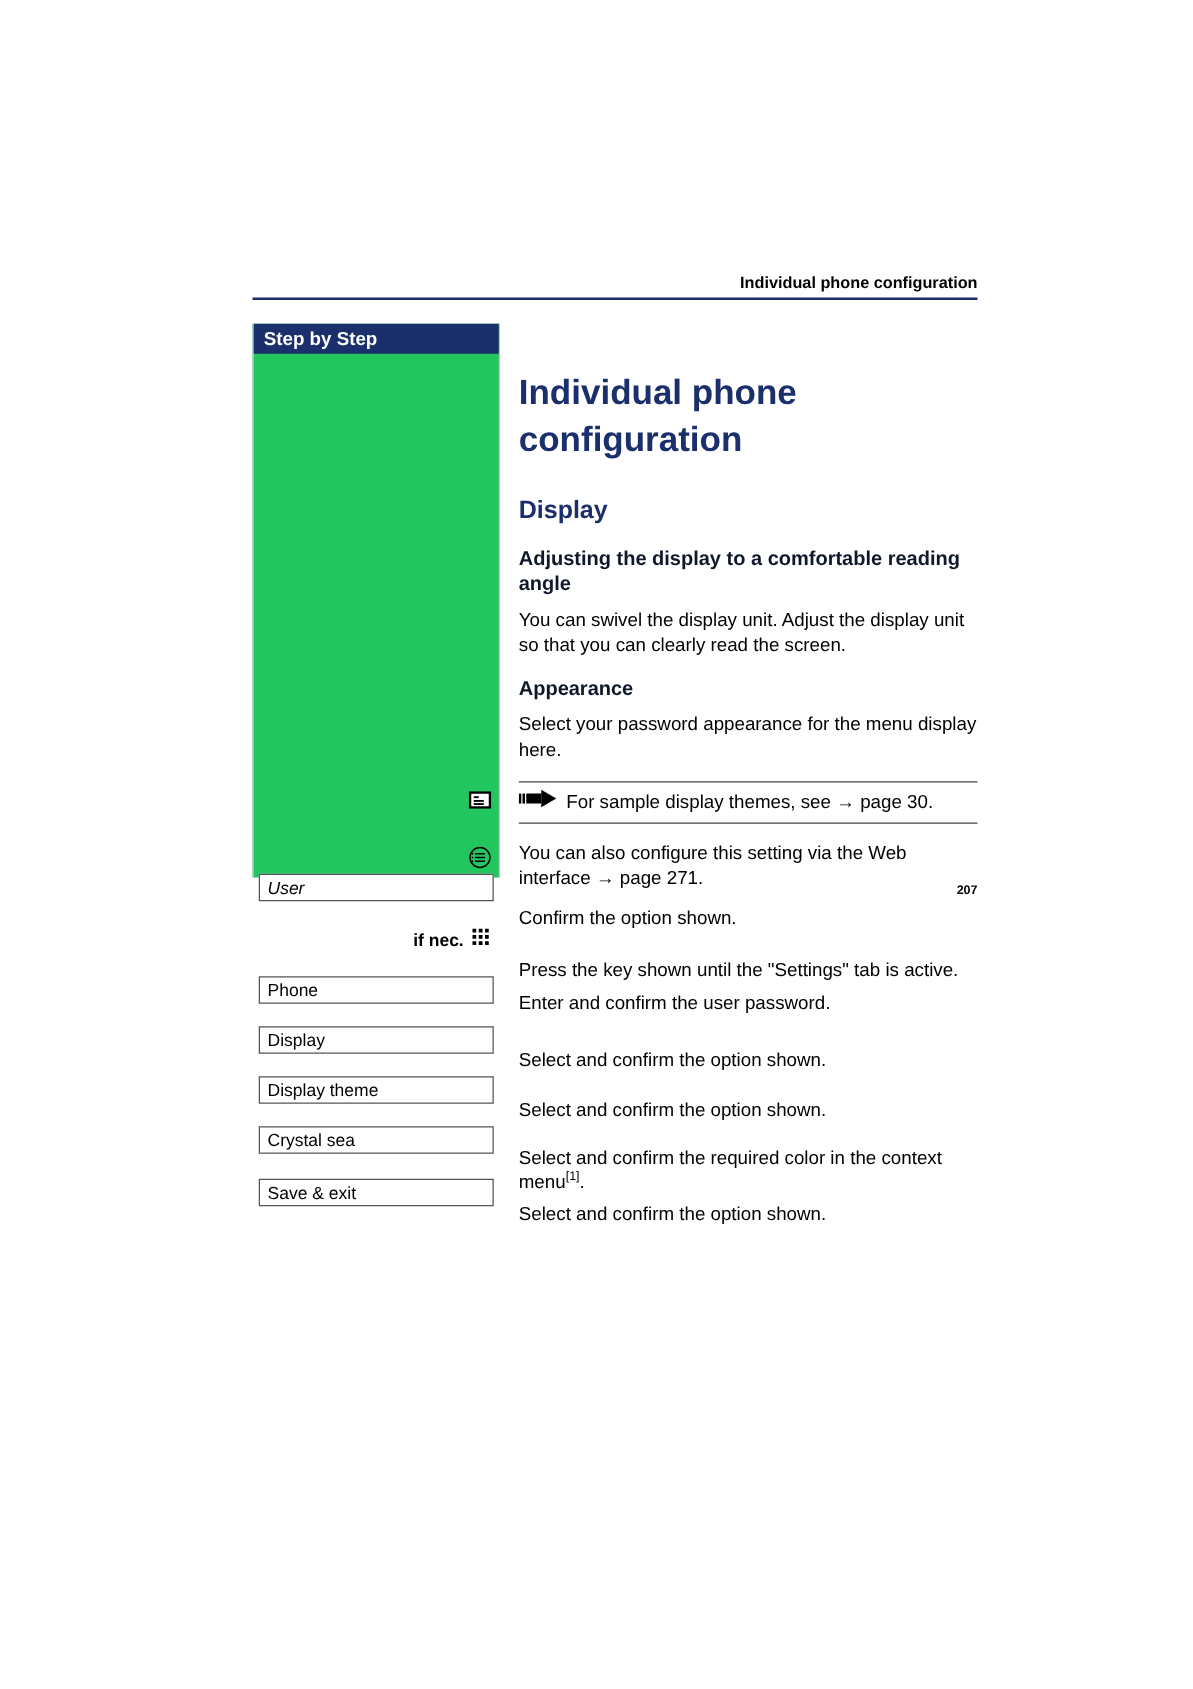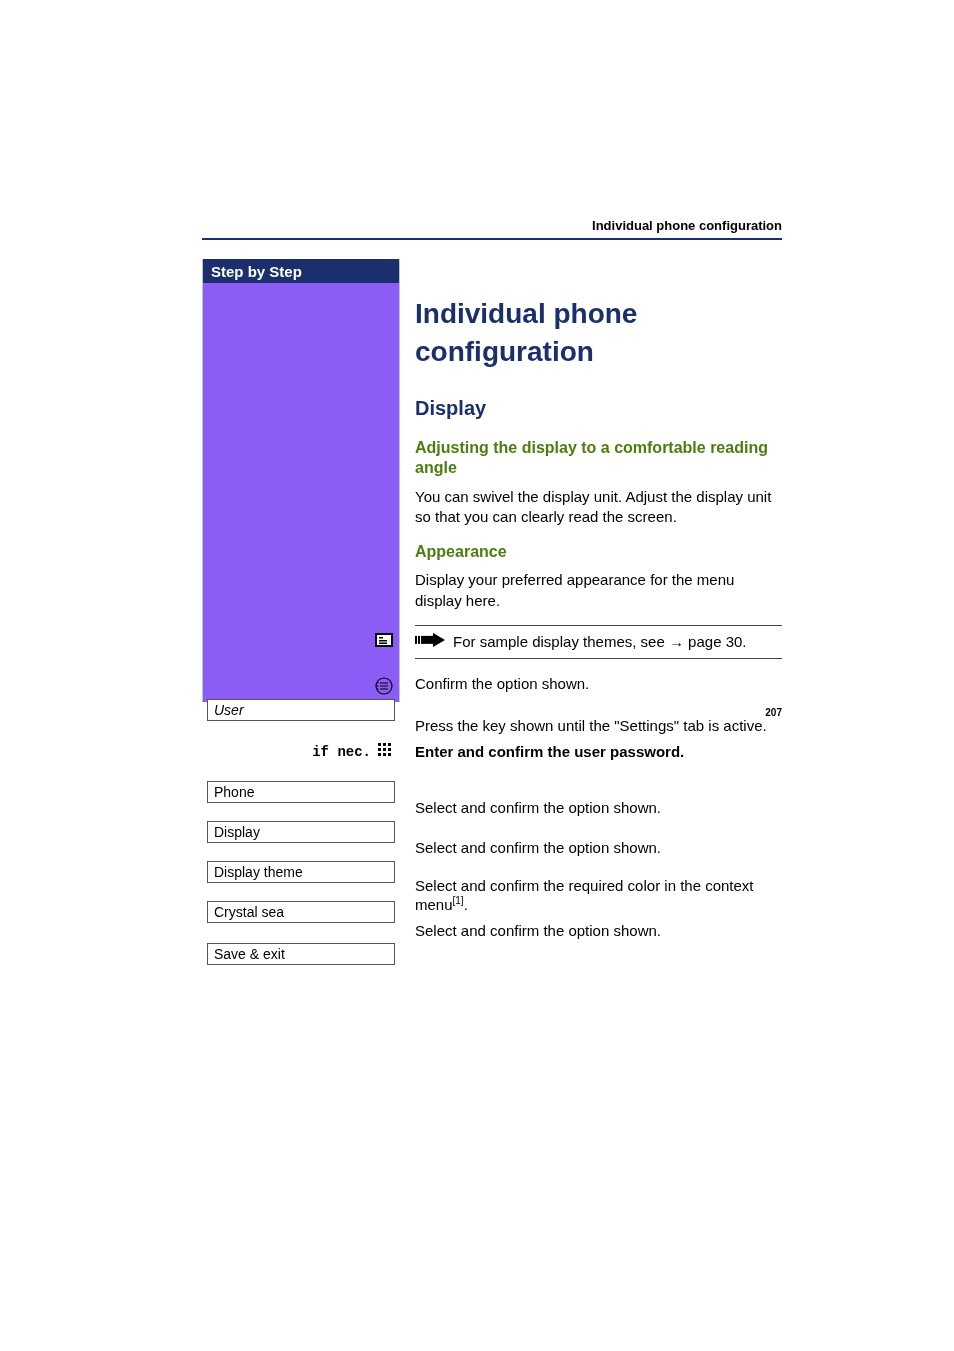--- a/index.html
+++ b/index.html
@@ -32,21 +32,21 @@
     left: 202px;
     right: 172px;
     bottom: 260px;
   }
   .left-col {
     position: absolute;
     left: 0;
     top: 0;
     width: 198px;
     height: 100%;
-    background: #8b5cf6;
+    background: #22c55e;
     border-left: 1px solid #c0c4cc;
     border-right: 1px solid #c0c4cc;
   }
   .step-header {
     background: #1a2f6b;
     color: #fff;
     font-weight: bold;
     font-size: 15px;
     padding: 4px 8px;
     height: 24px;
@@ -90,21 +90,21 @@
     position: absolute;
     left: 213px;
     right: 0;
     top: 0;
     font-size: 15px;
     color: #000;
     line-height: 1.35;
   }
   .h1 { color: #1a2f6b; font-size: 28px; font-weight: bold; margin-top: 36px; margin-bottom: 24px; }
   .h2 { color: #1a2f6b; font-size: 20px; font-weight: bold; margin-top: 14px; margin-bottom: 16px; }
-  .h3 { color: #4d7c0f; font-size: 16px; font-weight: bold; margin-top: 10px; margin-bottom: 8px; line-height: 1.3; }
+  .h3 { color: #0f172a; font-size: 16px; font-weight: bold; margin-top: 10px; margin-bottom: 8px; line-height: 1.3; }
   .body-p { font-size: 15px; margin-bottom: 14px; }
   .note-box {
     border-top: 1px solid #444;
     border-bottom: 1px solid #444;
     padding: 6px 0 6px 38px;
     position: relative;
     margin-bottom: 14px;
     font-size: 15px;
   }
   .note-icon {
@@ -173,21 +173,21 @@
               <circle cx="9" cy="9" r="8" fill="none" stroke="#000" stroke-width="1.2"></circle>
               <path d="M5 6 h8 M5 9 h8 M5 12 h8" stroke="#000" stroke-width="1.2" fill="none"></path>
               <path d="M4 6 l-1.5 1 v-2 z M4 9 l-1.5 1 v-2 z M4 12 l-1.5 1 v-2 z" fill="#000"></path>
             </svg>
         </div>
 
         <div class="option-box" style="top:416px;font-style:italic;">
           <span>User</span>
         </div>
 
-        <div class="left-item" style="top:459px; right:6px; display:flex; align-items:center; gap:6px;font-family:Liberation Mono, monospace;">
+        <div class="left-item" style="top:459px; right:6px; display:flex; align-items:center; gap:6px;">
           <span class="ifnec">if nec.</span>
           <span>
             <svg width="16" height="16" viewBox="0 0 16 16">
               <rect x="1" y="1" width="3" height="3" fill="#000"></rect>
                 <rect x="6" y="1" width="3" height="3" fill="#000"></rect>
                 <rect x="11" y="1" width="3" height="3" fill="#000"></rect>
               <rect x="1" y="6" width="3" height="3" fill="#000"></rect>
                 <rect x="6" y="6" width="3" height="3" fill="#000"></rect>
                 <rect x="11" y="6" width="3" height="3" fill="#000"></rect>
               <rect x="1" y="11" width="3" height="3" fill="#000"></rect>
@@ -223,40 +223,43 @@
     <div class="right-col">
 
       <div class="h1">Individual phone configuration</div>
 
       <div class="h2">Display</div>
 
       <div class="h3">Adjusting the display to a comfortable reading angle</div>
       <p class="body-p">You can swivel the display unit. Adjust the display unit so that you can clearly read the screen.</p>
 
       <div class="h3">Appearance</div>
-      <p class="body-p">Display your preferred appearance for the menu display here.</p>
+      <p class="body-p">Select your password appearance for the menu display here.</p>
 
       <div class="note-box">
         <span class="note-icon">
           <svg width="32" height="14" viewBox="0 0 32 14">
             <rect x="0" y="3" width="2" height="8" fill="#000"></rect>
             <rect x="3" y="3" width="2" height="8" fill="#000"></rect>
             <path d="M6 3 h12 v8 h-12 z" fill="#000"></path>
             <path d="M18 0 L30 7 L18 14 Z" fill="#000"></path>
           </svg>
         </span>
         <span>For sample display themes, see </span><span class="arrow">→ page 30</span><span>.</span>
       </div>
 
+      <p class="body-p" style="margin-bottom:10px;">
+        <span>You can also configure this setting via the Web interface </span><span class="arrow">→ page 271</span><span>.</span>
+      </p>
 
       <div class="step-line" style="margin-top:2px; margin-bottom:20px;">Confirm the option shown.</div>
 
       <div class="step-line" style="margin-top:4px; margin-bottom:4px;">Press the key shown until the "Settings" tab is active.</div>
 
-      <div class="step-line" style="margin-bottom:34px;font-weight:bold;">Enter and confirm the user password.</div>
+      <div class="step-line" style="margin-bottom:24px;">Enter and confirm the user password.</div>
 
       <div class="step-line" style="margin-bottom:18px;">Select and confirm the option shown.</div>
 
       <div class="step-line" style="margin-bottom:18px;">Select and confirm the option shown.</div>
 
 
       <div class="step-line" style="margin-bottom:6px; line-height:1.2; display:block;">
         <span>Select and confirm the required color in the context menu</span><span class="sup">[1]</span><span>.</span>
       </div>
 

